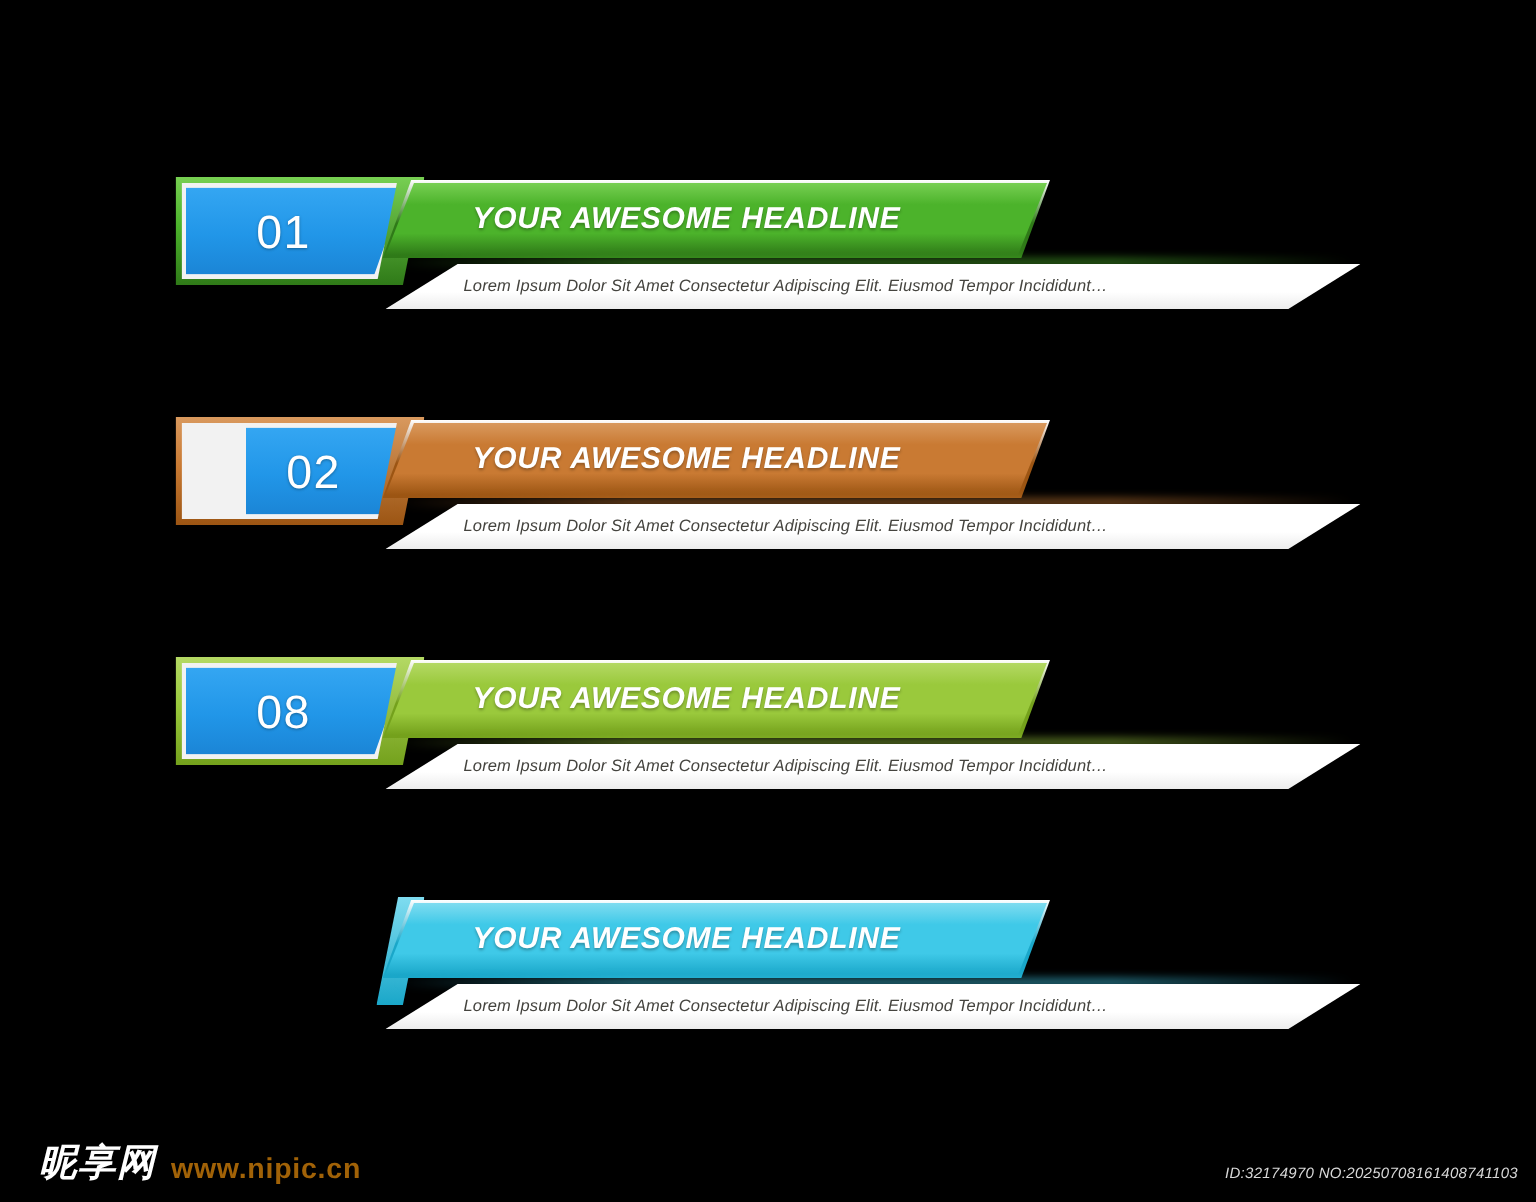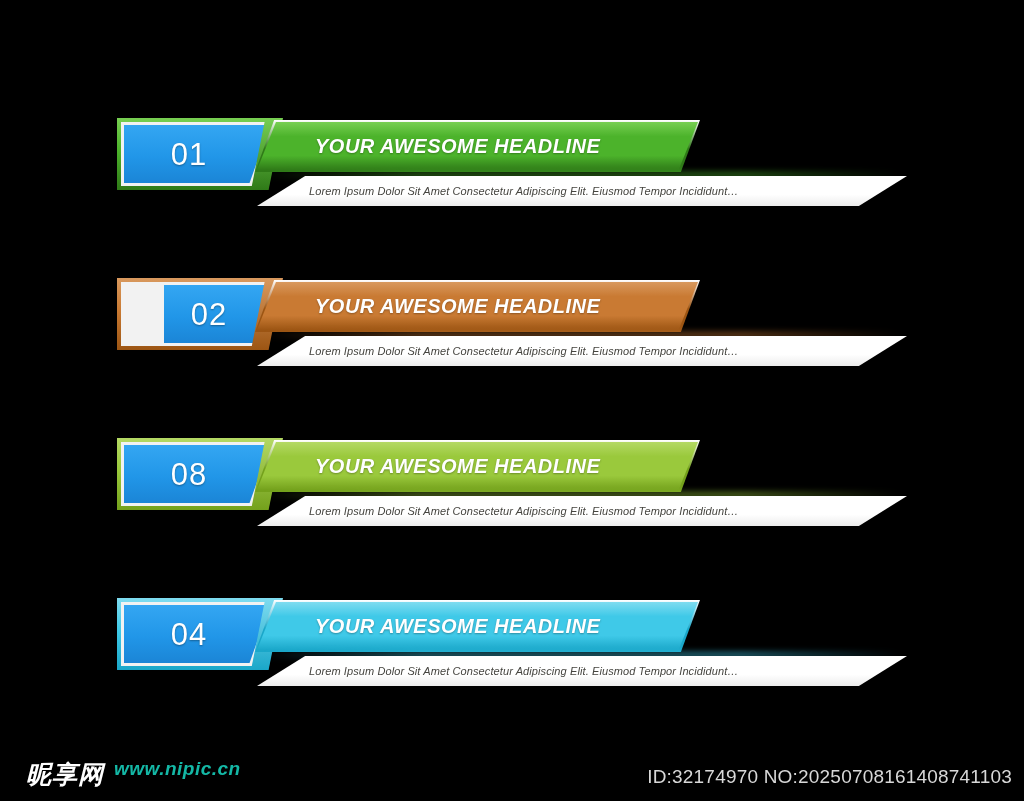--- a/index.html
+++ b/index.html
@@ -126,43 +126,43 @@
   }
 
   
   .footer{
     position:absolute;
     left:0; bottom:0;
     width:1024px; height:46px;
   }
   .wm-left{
     position:absolute; left:26px; bottom:10px;
-    display:flex; align-items:flex-start; gap:10px;
+    display:flex; align-items:flex-end; gap:10px;
   }
   .wm-cn{
     color:#ffffff;
     font-size:25px;
     font-weight:bold;
     font-style:italic;
     letter-spacing:1px;
     font-family:"DejaVu Sans", sans-serif;
   }
   .wm-url{
-    color:#14b8a6;
+    color:#a16207;
     font-size:19px;
     font-weight:bold;
-    font-style:italic;
     letter-spacing:.5px;
   }
   .wm-right{
     position:absolute; right:12px; bottom:13px;
     color:#d8d8d8;
-    font-size:19px;
+    font-size:10px;
     letter-spacing:.2px;
     font-family:"Liberation Sans", sans-serif;
+    font-style:italic;
   }
 </style>
 </head>
 <body>
 
 <div id="stage" style="background: rgb(0, 0, 0);">
 
   <div id="banners">
       <div class="banner" style="top: 118px;">
         <div class="num-wrap">
@@ -215,27 +215,20 @@
           <div class="head-inner" style="background: linear-gradient(rgb(180, 217, 100) 0%, rgb(154, 201, 60) 30%, rgb(154, 201, 60) 70%, rgb(116, 161, 28) 100%);">
             <span class="head-text">YOUR AWESOME HEADLINE</span>
           </div>
         </div>
         <div class="sub-glow" style="background: linear-gradient(90deg, rgba(0, 0, 0, 0) 0%, rgb(154, 201, 60) 25%, rgb(154, 201, 60) 75%, rgba(0, 0, 0, 0) 100%);"></div>
         <div class="sub-bar">
           <span class="sub-text">Lorem Ipsum Dolor Sit Amet Consectetur Adipiscing Elit. Eiusmod Tempor Incididunt…</span>
         </div>
       </div>
       <div class="banner" style="top: 598px;">
-        <div class="num-wrap">
-          <div class="num-frame" style="background: linear-gradient(rgb(127, 220, 240) 0%, rgb(63, 201, 232) 45%, rgb(26, 167, 201) 100%);"></div>
-          <div class="num-white"></div>
-          <div class="num-blue" style="background: linear-gradient(rgb(52, 166, 242) 0%, rgb(33, 150, 232) 55%, rgb(27, 133, 214) 100%);">
-            <span class="num-text">04</span>
-          </div>
-        </div>
         <div class="wedge" style="background: linear-gradient(rgb(127, 220, 240) 0%, rgb(26, 167, 201) 100%);"></div>
         <div class="head-bar" style="background: linear-gradient(rgb(255, 255, 255) 0%, rgb(26, 167, 201) 55%);">
           <div class="head-inner" style="background: linear-gradient(rgb(127, 220, 240) 0%, rgb(63, 201, 232) 30%, rgb(63, 201, 232) 70%, rgb(26, 167, 201) 100%);">
             <span class="head-text">YOUR AWESOME HEADLINE</span>
           </div>
         </div>
         <div class="sub-glow" style="background: linear-gradient(90deg, rgba(0, 0, 0, 0) 0%, rgb(63, 201, 232) 25%, rgb(63, 201, 232) 75%, rgba(0, 0, 0, 0) 100%);"></div>
         <div class="sub-bar">
           <span class="sub-text">Lorem Ipsum Dolor Sit Amet Consectetur Adipiscing Elit. Eiusmod Tempor Incididunt…</span>
         </div>

